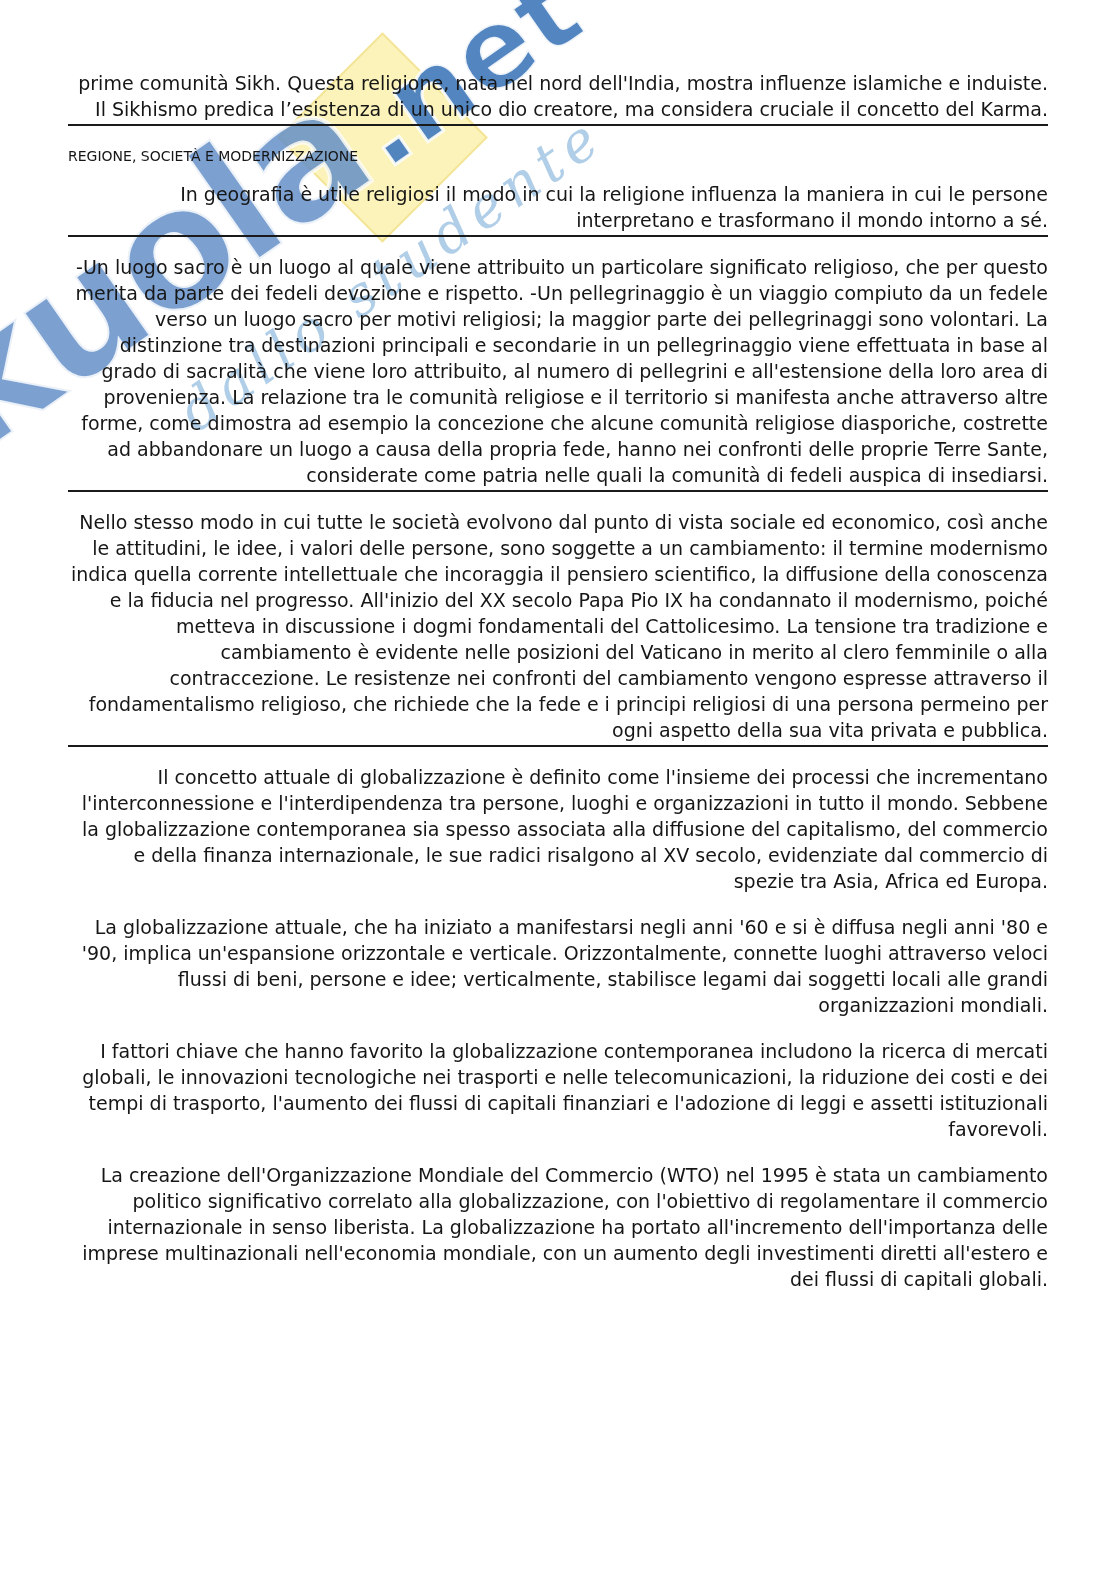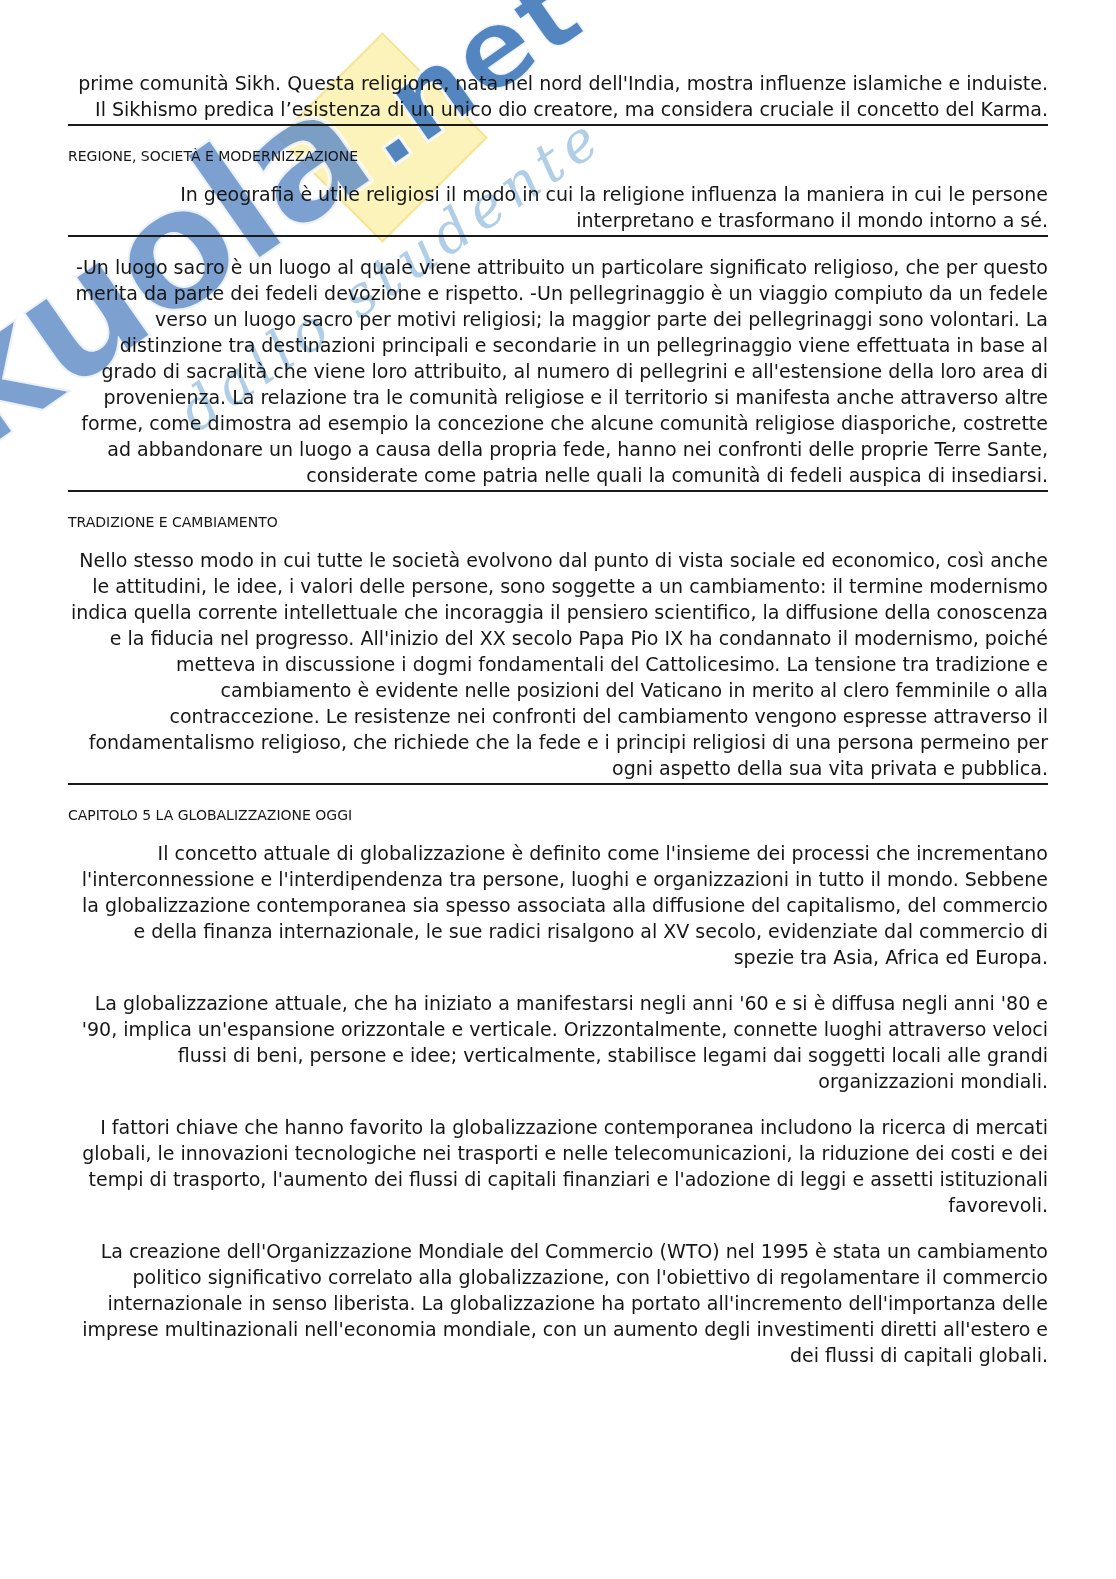--- a/index.html
+++ b/index.html
@@ -119,24 +119,22 @@
     <p class="tight">prime comunità Sikh. Questa religione, nata nel nord dell'India, mostra influenze islamiche e induiste. Il Sikhismo predica l’esistenza di un unico dio creatore, ma considera cruciale il concetto del Karma.</p>
     <div class="rule"></div>
 
     <h2>REGIONE, SOCIETÀ E MODERNIZZAZIONE</h2>
     <p class="tight">In geografia è utile religiosi il modo in cui la religione influenza la maniera in cui le persone interpretano e trasformano il mondo intorno a sé.</p>
     <div class="rule"></div>
 
     <p class="tight">-Un luogo sacro è un luogo al quale viene attribuito un particolare significato religioso, che per questo merita da parte dei fedeli devozione e rispetto. -Un pellegrinaggio è un viaggio compiuto da un fedele verso un luogo sacro per motivi religiosi; la maggior parte dei pellegrinaggi sono volontari. La distinzione tra destinazioni principali e secondarie in un pellegrinaggio viene effettuata in base al grado di sacralità che viene loro attribuito, al numero di pellegrini e all'estensione della loro area di provenienza. La relazione tra le comunità religiose e il territorio si manifesta anche attraverso altre forme, come dimostra ad esempio la concezione che alcune comunità religiose diasporiche, costrette ad abbandonare un luogo a causa della propria fede, hanno nei confronti delle proprie Terre Sante, considerate come patria nelle quali la comunità di fedeli auspica di insediarsi.</p>
     <div class="rule"></div>
 
-    <h2>TRADIZIONE E CAMBIAMENTO</h2>
     <p class="tight">Nello stesso modo in cui tutte le società evolvono dal punto di vista sociale ed economico, così anche le attitudini, le idee, i valori delle persone, sono soggette a un cambiamento: il termine modernismo indica quella corrente intellettuale che incoraggia il pensiero scientifico, la diffusione della conoscenza e la fiducia nel progresso. All'inizio del XX secolo Papa Pio IX ha condannato il modernismo, poiché metteva in discussione i dogmi fondamentali del Cattolicesimo. La tensione tra tradizione e cambiamento è evidente nelle posizioni del Vaticano in merito al clero femminile o alla contraccezione. Le resistenze nei confronti del cambiamento vengono espresse attraverso il fondamentalismo religioso, che richiede che la fede e i principi religiosi di una persona permeino per ogni aspetto della sua vita privata e pubblica.</p>
     <div class="rule"></div>
 
-    <h2>CAPITOLO 5 LA GLOBALIZZAZIONE OGGI</h2>
     <p>Il concetto attuale di globalizzazione è definito come l'insieme dei processi che incrementano l'interconnessione e l'interdipendenza tra persone, luoghi e organizzazioni in tutto il mondo. Sebbene la globalizzazione contemporanea sia spesso associata alla diffusione del capitalismo, del commercio e della finanza internazionale, le sue radici risalgono al XV secolo, evidenziate dal commercio di spezie tra Asia, Africa ed Europa.</p>
     <p>La globalizzazione attuale, che ha iniziato a manifestarsi negli anni '60 e si è diffusa negli anni '80 e '90, implica un'espansione orizzontale e verticale. Orizzontalmente, connette luoghi attraverso veloci flussi di beni, persone e idee; verticalmente, stabilisce legami dai soggetti locali alle grandi organizzazioni mondiali.</p>
     <p>I fattori chiave che hanno favorito la globalizzazione contemporanea includono la ricerca di mercati globali, le innovazioni tecnologiche nei trasporti e nelle telecomunicazioni, la riduzione dei costi e dei tempi di trasporto, l'aumento dei flussi di capitali finanziari e l'adozione di leggi e assetti istituzionali favorevoli.</p>
     <p class="tight">La creazione dell'Organizzazione Mondiale del Commercio (WTO) nel 1995 è stata un cambiamento politico significativo correlato alla globalizzazione, con l'obiettivo di regolamentare il commercio internazionale in senso liberista. La globalizzazione ha portato all'incremento dell'importanza delle imprese multinazionali nell'economia mondiale, con un aumento degli investimenti diretti all'estero e dei flussi di capitali globali.</p>
 
   </div>
 </div>
 
 </body></html>

